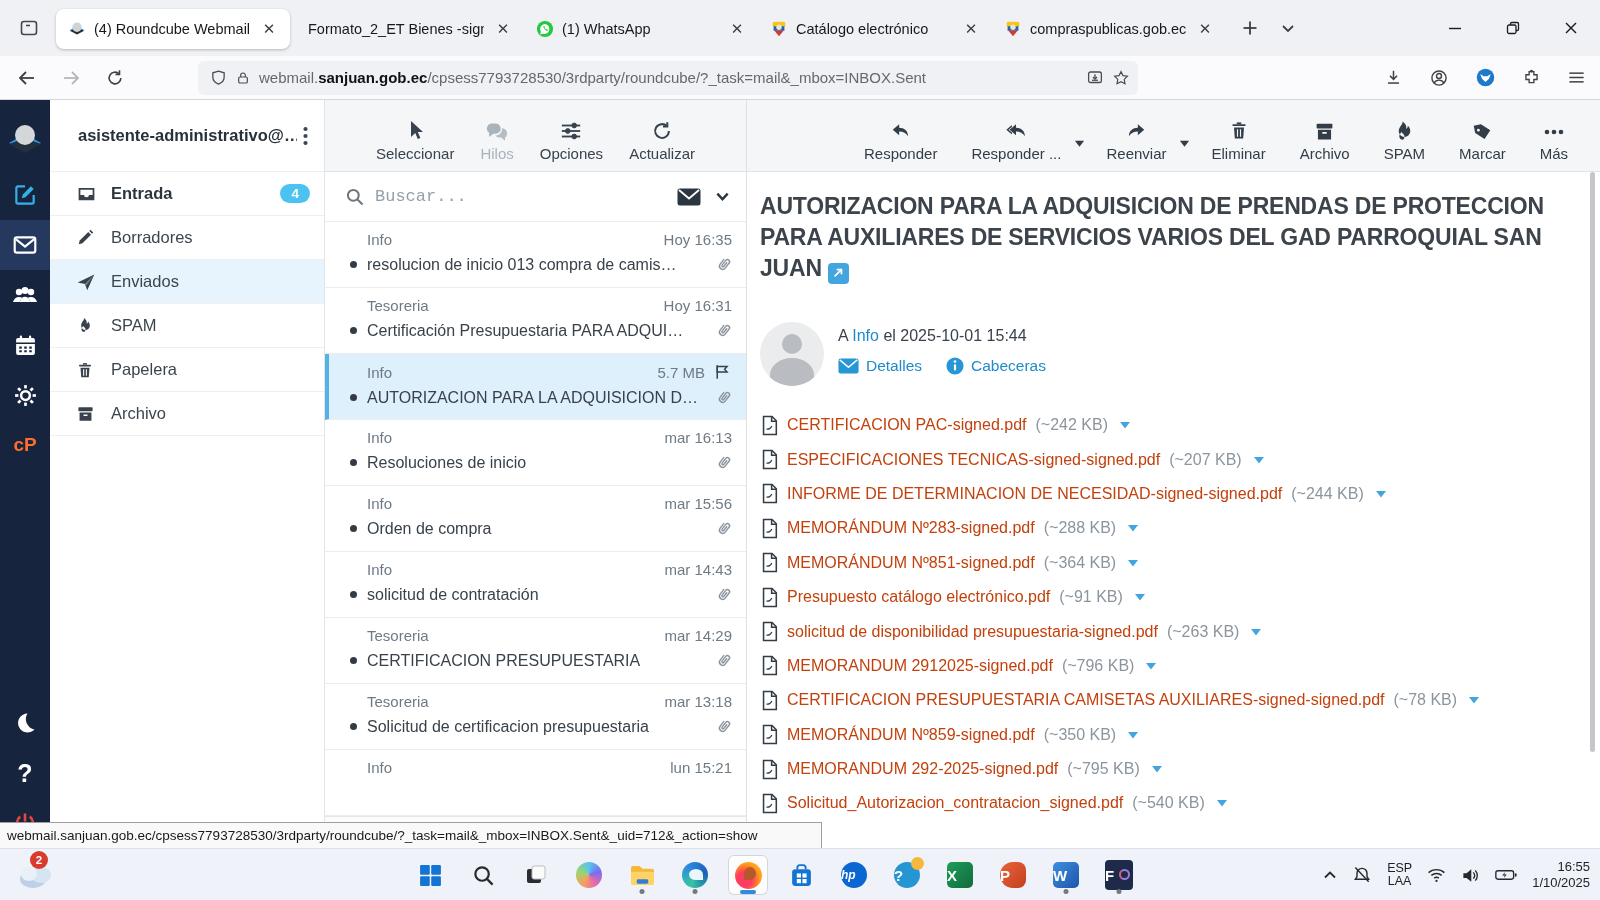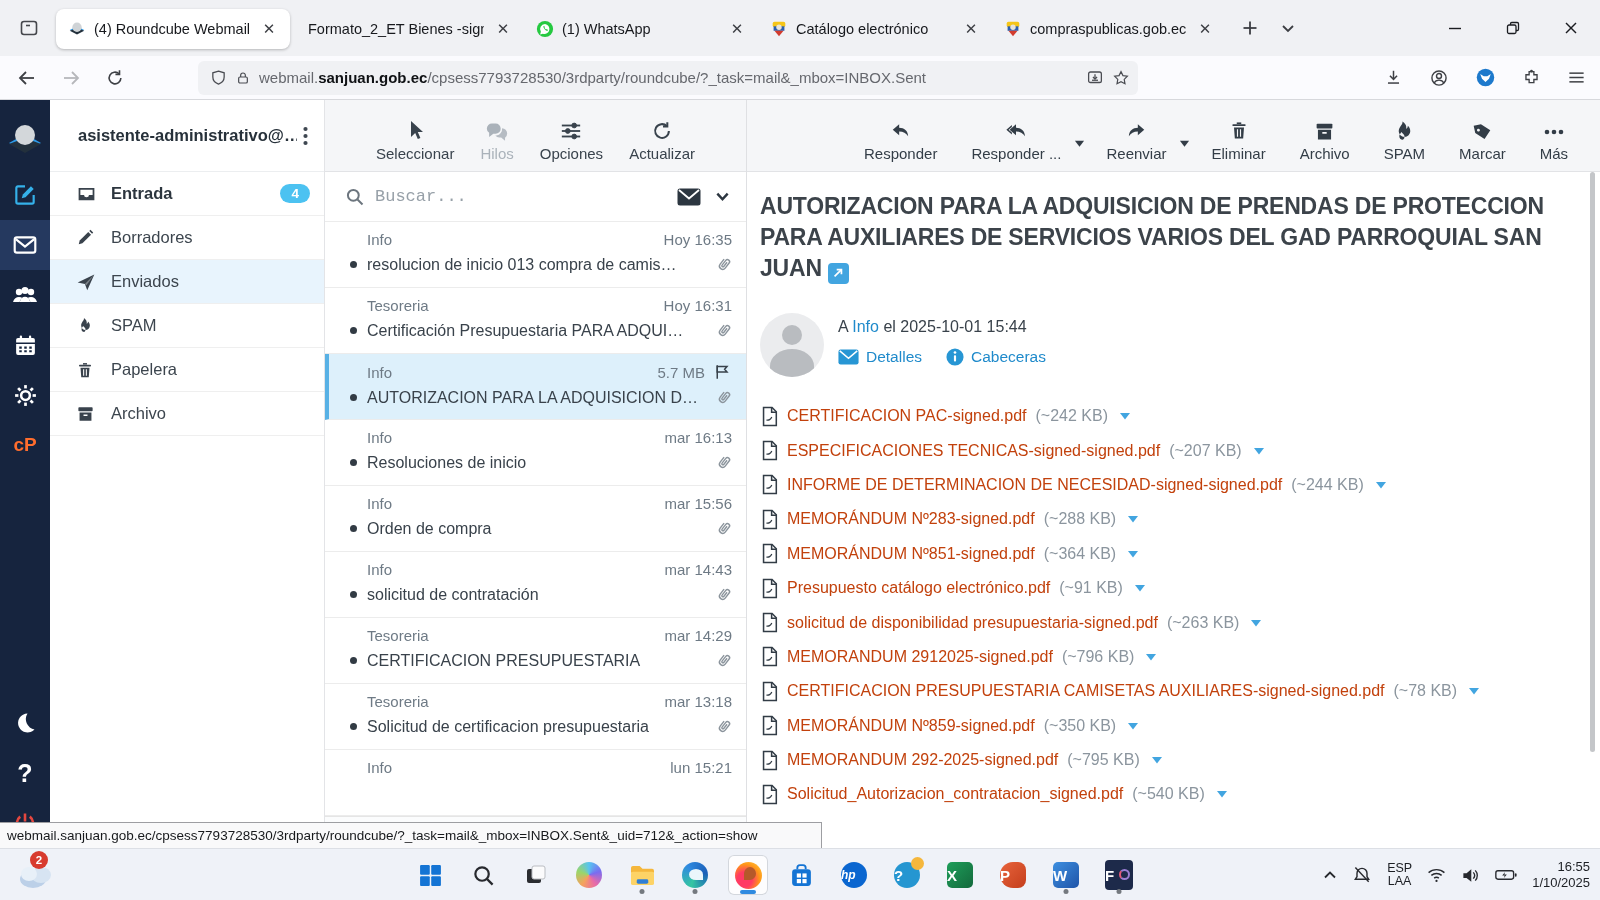--- a/index.html
+++ b/index.html
@@ -83,21 +83,21 @@
   .pgdot { width:5px; height:5px; border-radius:50%; background:#9aa1a8; }
 
   
   .viewer { flex:1; display:flex; flex-direction:column; position:relative; background:#fff; }
   .vtoolbar { height:72px; background:#f5f6f8; border-bottom:1px solid #e2e3e6; display:flex; align-items:flex-end; gap:8px; padding:0 0 9px 104px; }
   .vtool { display:flex; flex-direction:column; align-items:center; gap:3px; color:#333d47; font-size:15px; padding:0 13px; }
   .vtool .tic { height:26px; display:flex; align-items:flex-end; }
   .vcaret { color:#333d47; margin:0 0 14px -8px; }
   .subject { margin:19px 40px 8px 13px; font-size:23px; font-weight:700; line-height:31px; color:#3c434a; letter-spacing:-0.2px; width:800px; }
   .extlink { display:inline-flex; width:21px; height:21px; background:#42a5e0; border-radius:4px; align-items:center; justify-content:center; vertical-align:-3px; margin-left:6px; }
-  .fromrow { display:flex; margin:21px 0 0 13px; gap:14px; }
+  .fromrow { display:flex; margin:30px 0 0 13px; gap:14px; }
   .avatar { width:64px; height:64px; border-radius:50%; background:#ebecee; overflow:hidden; position:relative; flex:0 0 64px; }
   .avatar .head { position:absolute; left:22px; top:12px; width:20px; height:20px; border-radius:50%; background:#b9bcc0; }
   .avatar .body { position:absolute; left:10px; top:36px; width:44px; height:34px; border-radius:50% 50% 0 0; background:#b9bcc0; }
   .fromtxt { padding-top:5px; }
   .fromline { font-size:16px; color:#39424b; }
   .fromline a { color:#1f8acb; text-decoration:none; }
   .metarow { display:flex; align-items:center; gap:24px; margin-top:12px; font-size:15.5px; color:#1f8acb; }
   .metarow .mi { display:flex; align-items:center; gap:7px; }
   .attlist { margin:22px 0 0 14px; }
   .att { display:flex; align-items:center; height:34.4px; gap:9px; }

